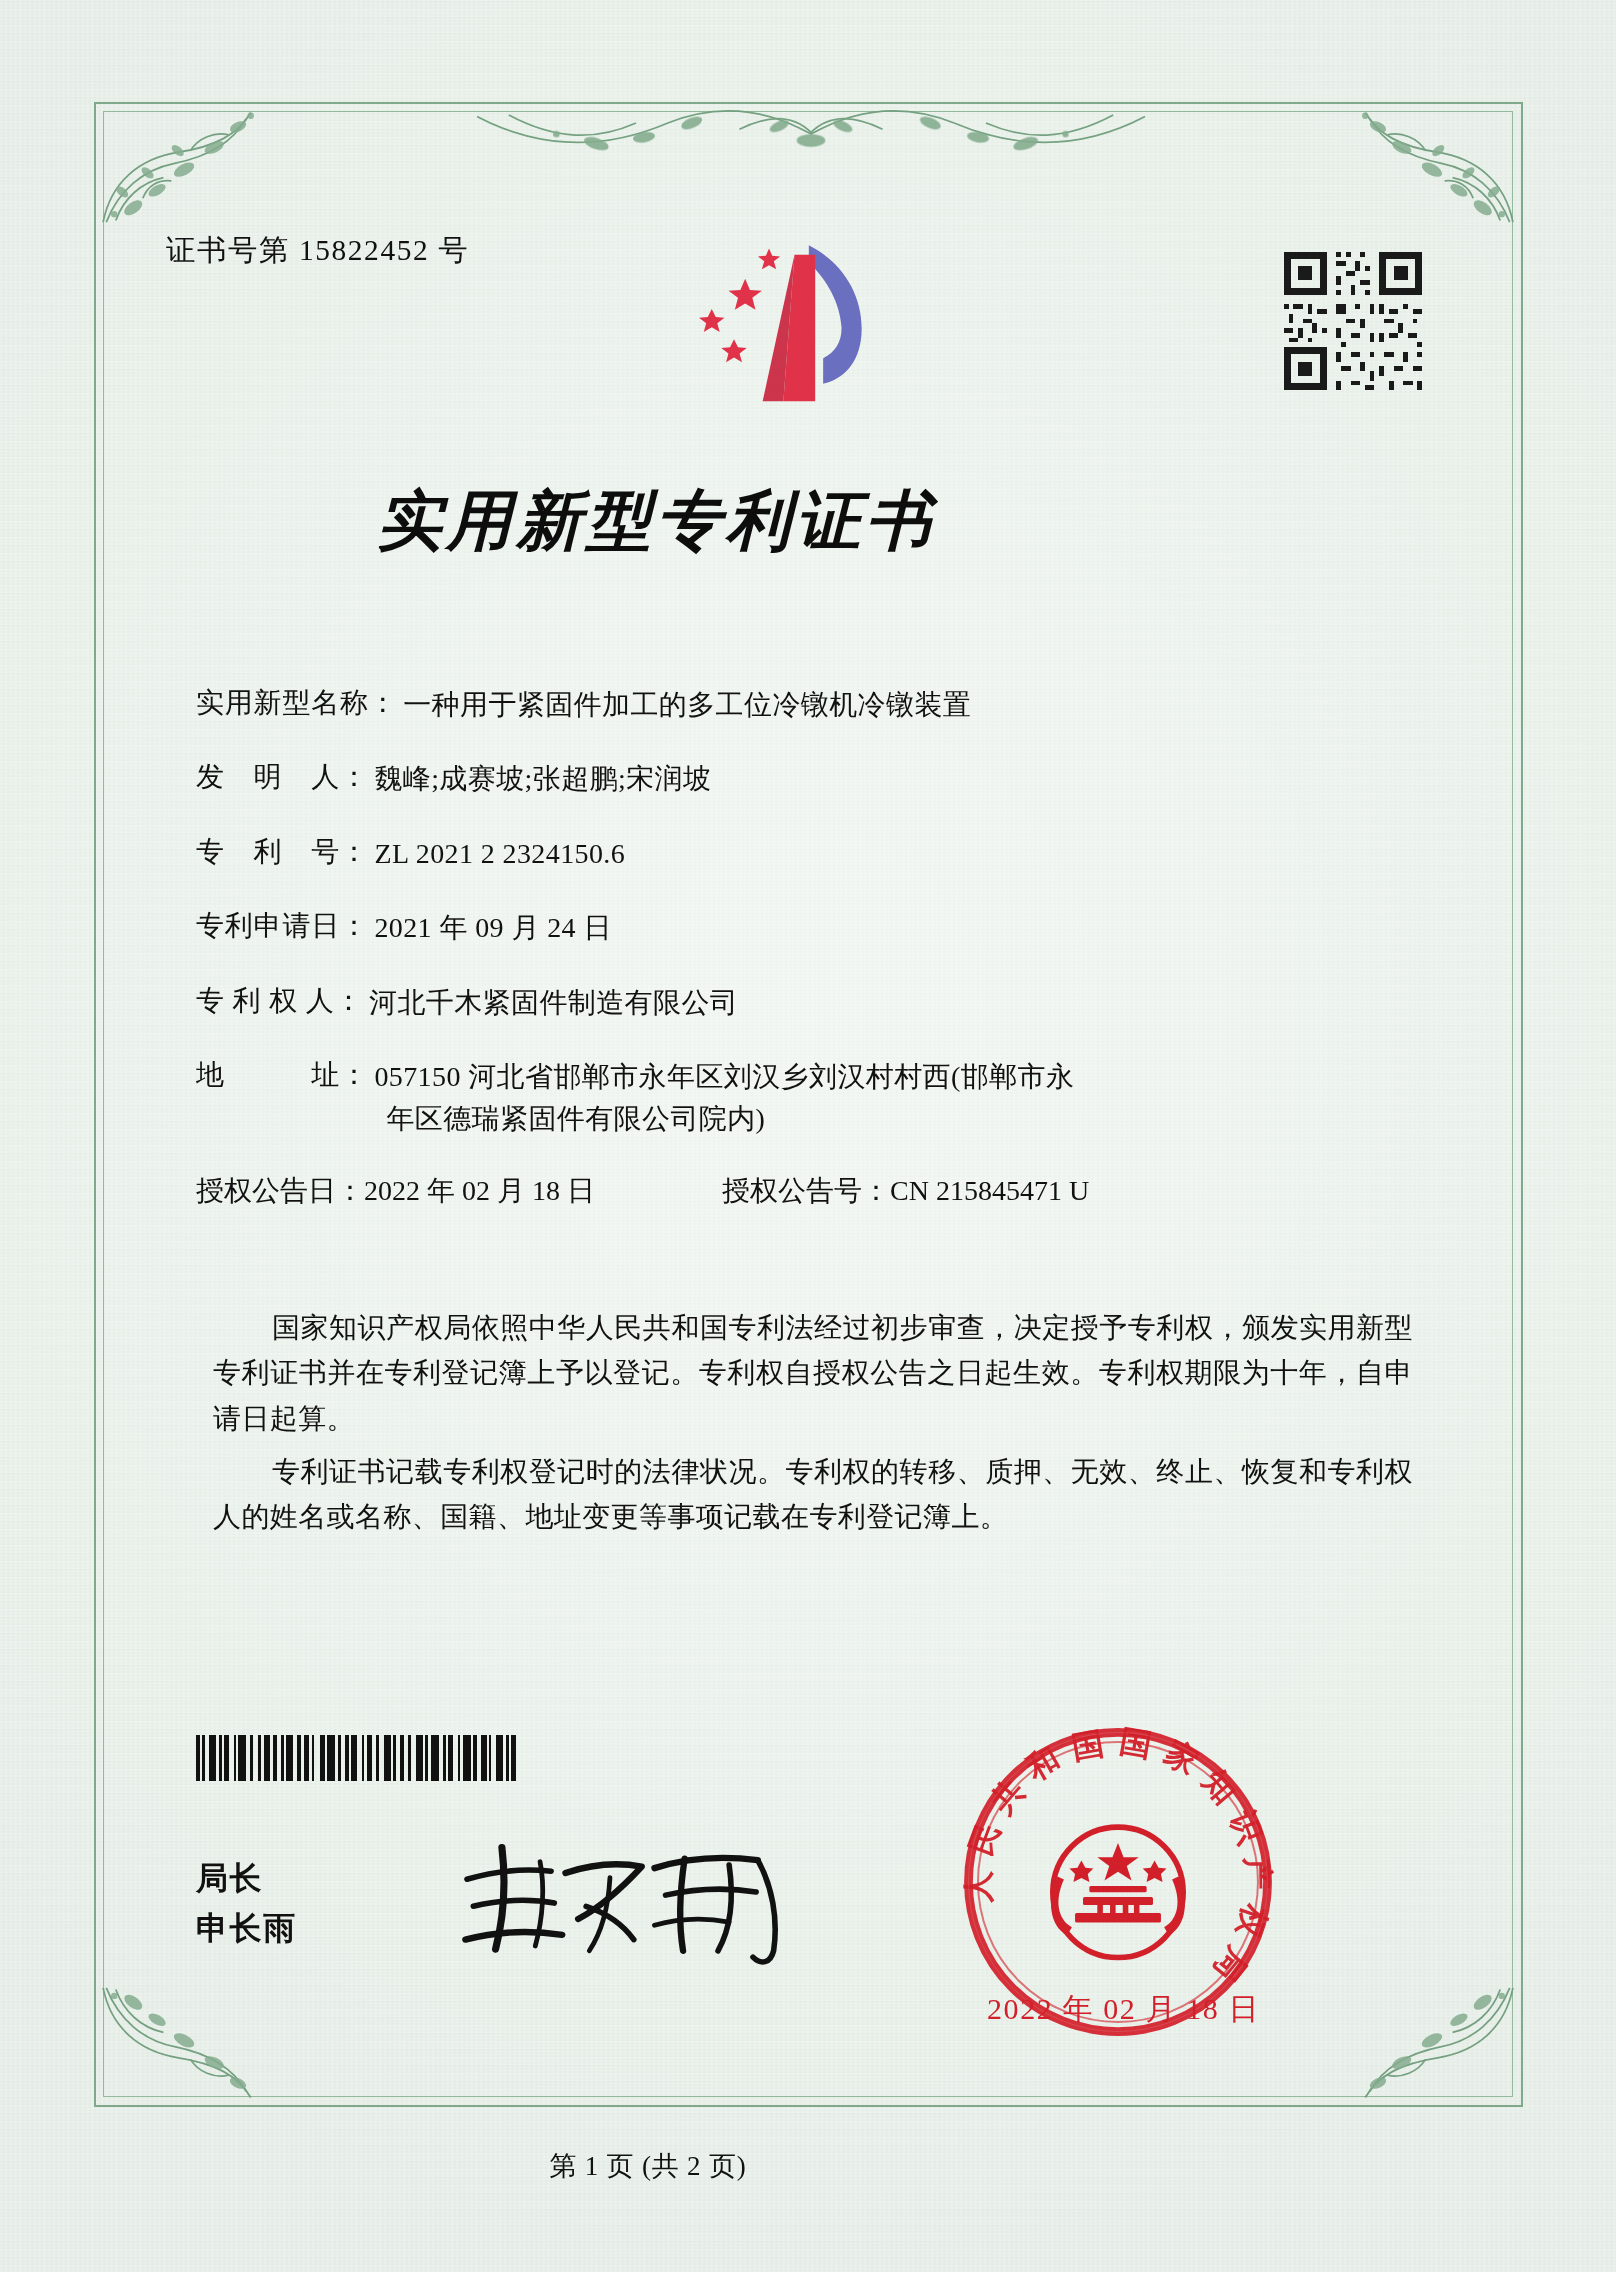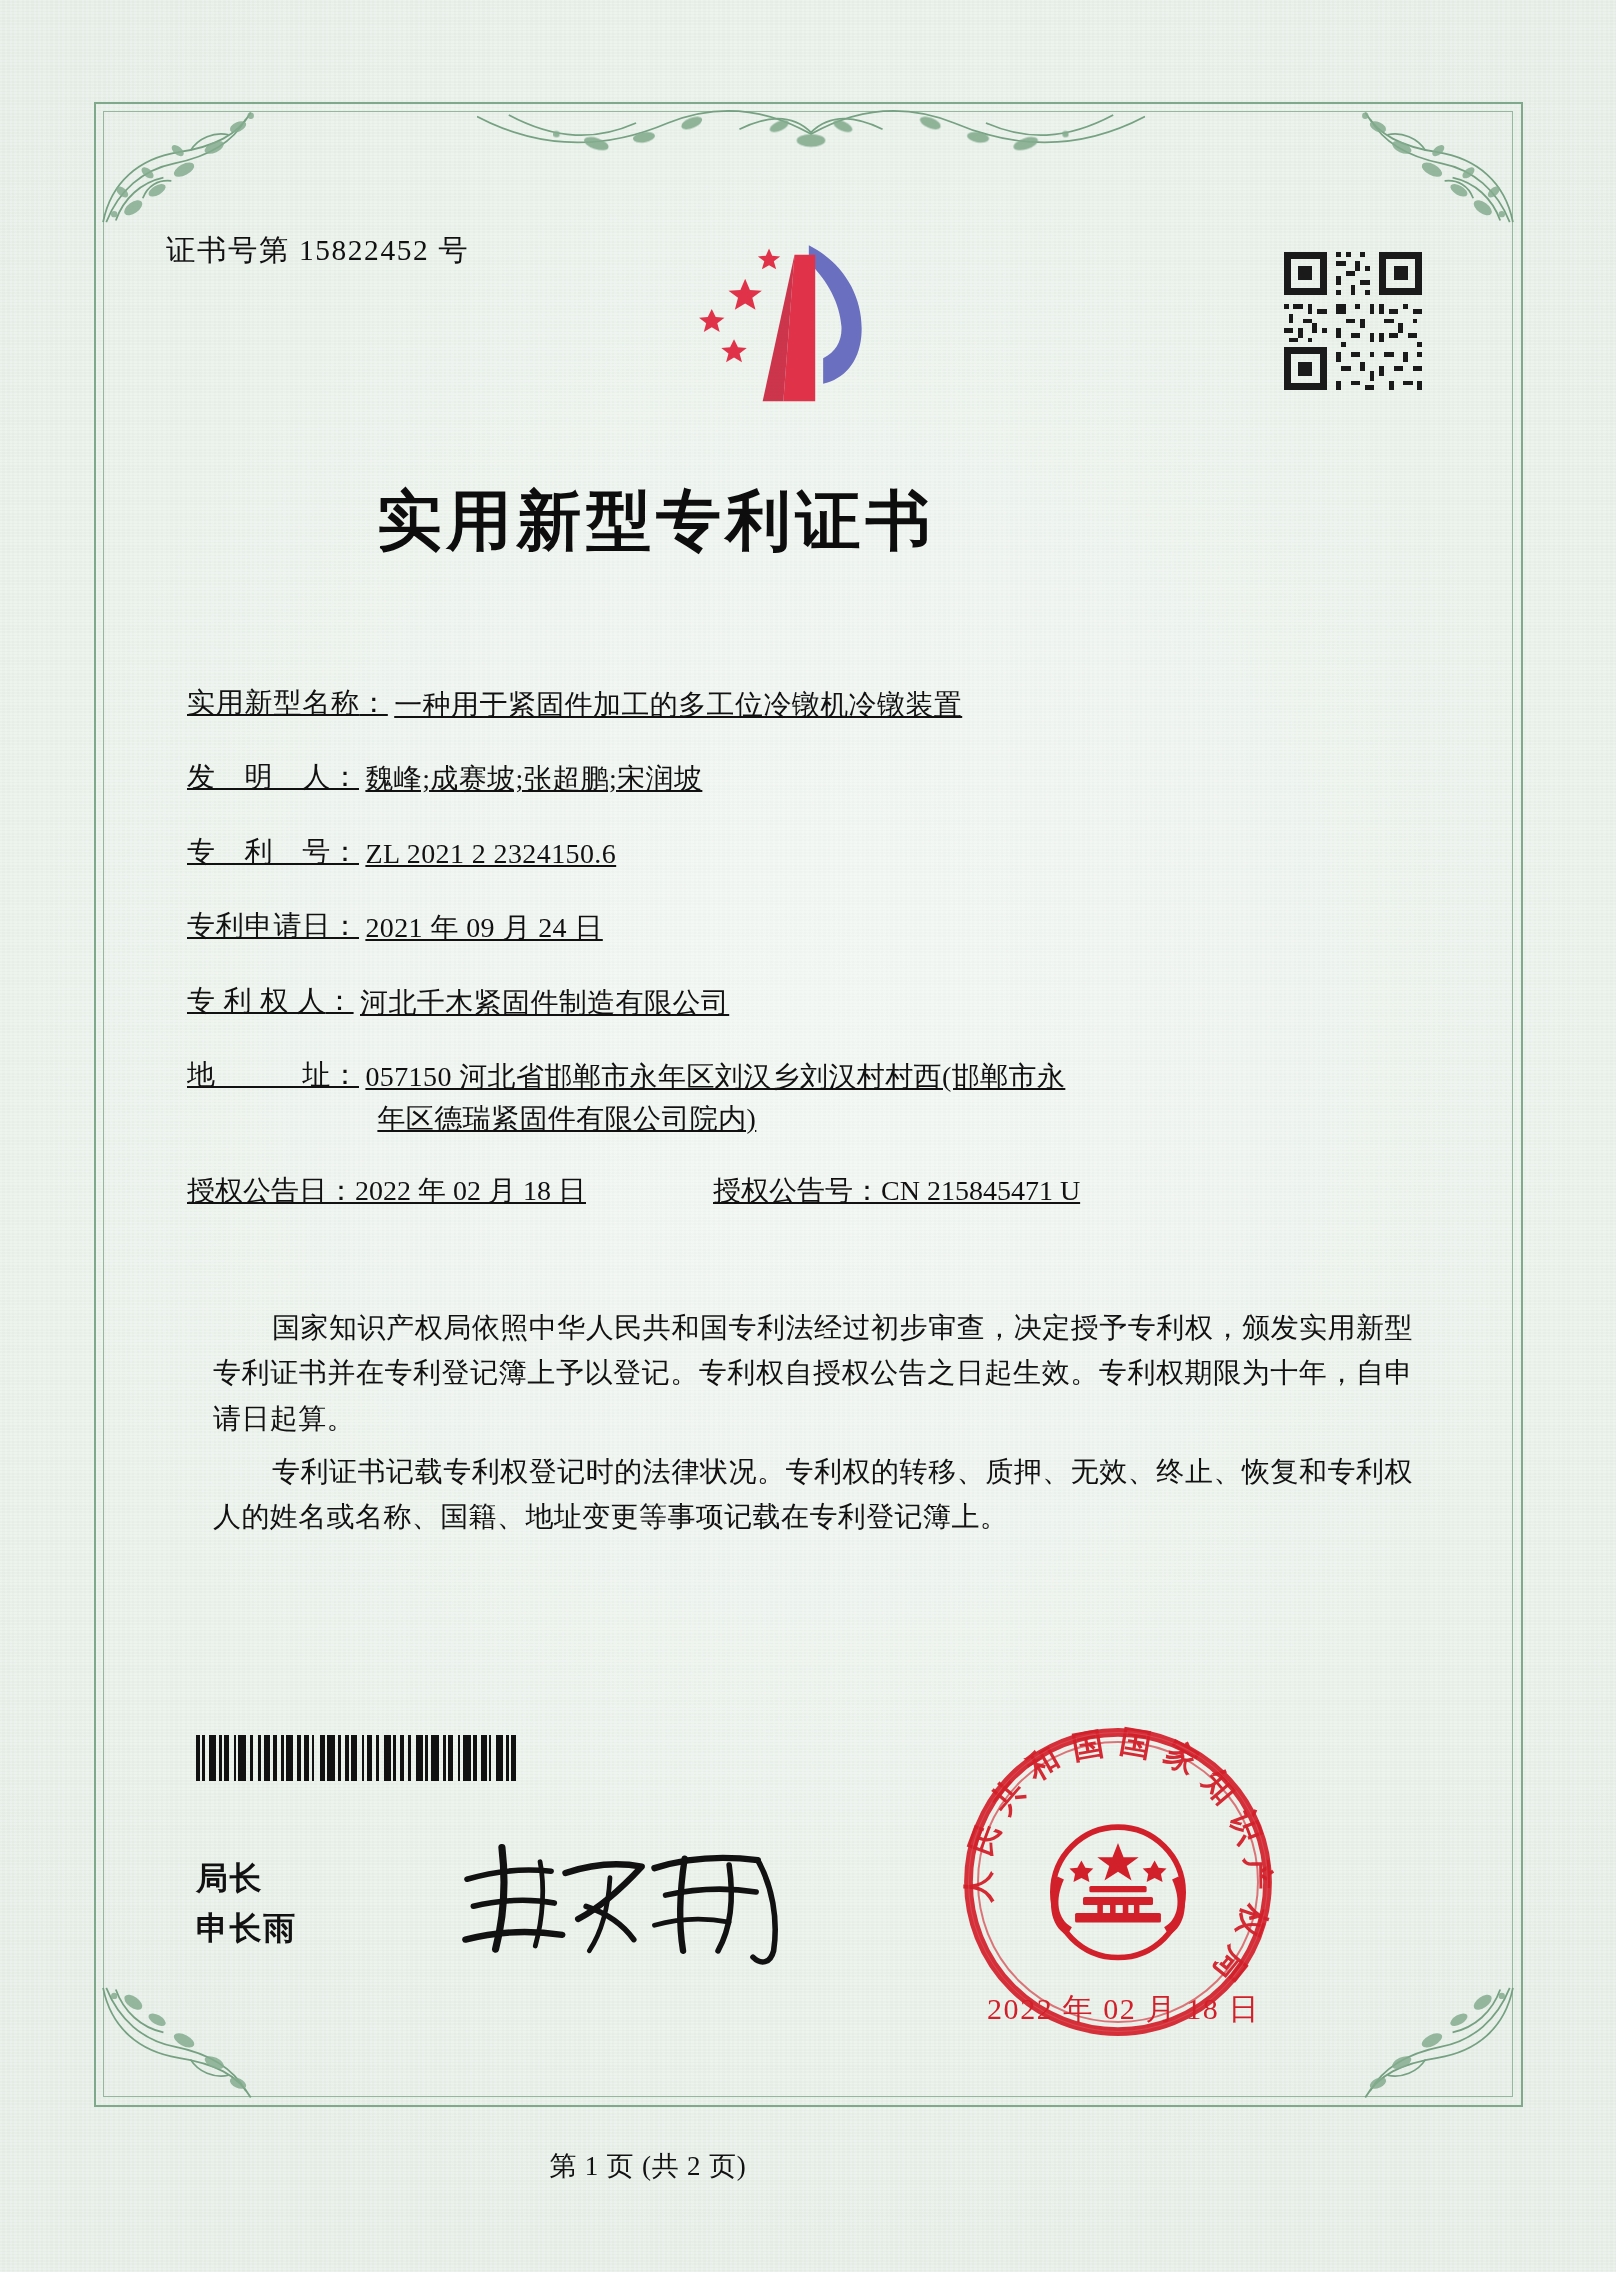--- a/index.html
+++ b/index.html
@@ -107,31 +107,31 @@
     position: absolute;
     left: 0;
     top: 477px;
     width: 1312px;
     text-align: center;
     font-family: "DejaVu Serif", "Liberation Serif", serif;
     font-weight: 700;
     font-size: 65px;
     letter-spacing: 4.8px;
     color: #0d0d0d;
+    font-style: italic;
   }
 
   
   .fields {
     position: absolute;
-    left: 187px;
+    left: 196px;
     top: 684px;
     width: 1210px;
     font-size: 28px;
     color: #111;
-    text-decoration: underline;
   }
   .row {
     display: flex;
     align-items: flex-start;
     margin-bottom: 33px;
   }
   .row .label {
     flex: 0 0 auto;
     white-space: pre;
     font-size: 28px;

